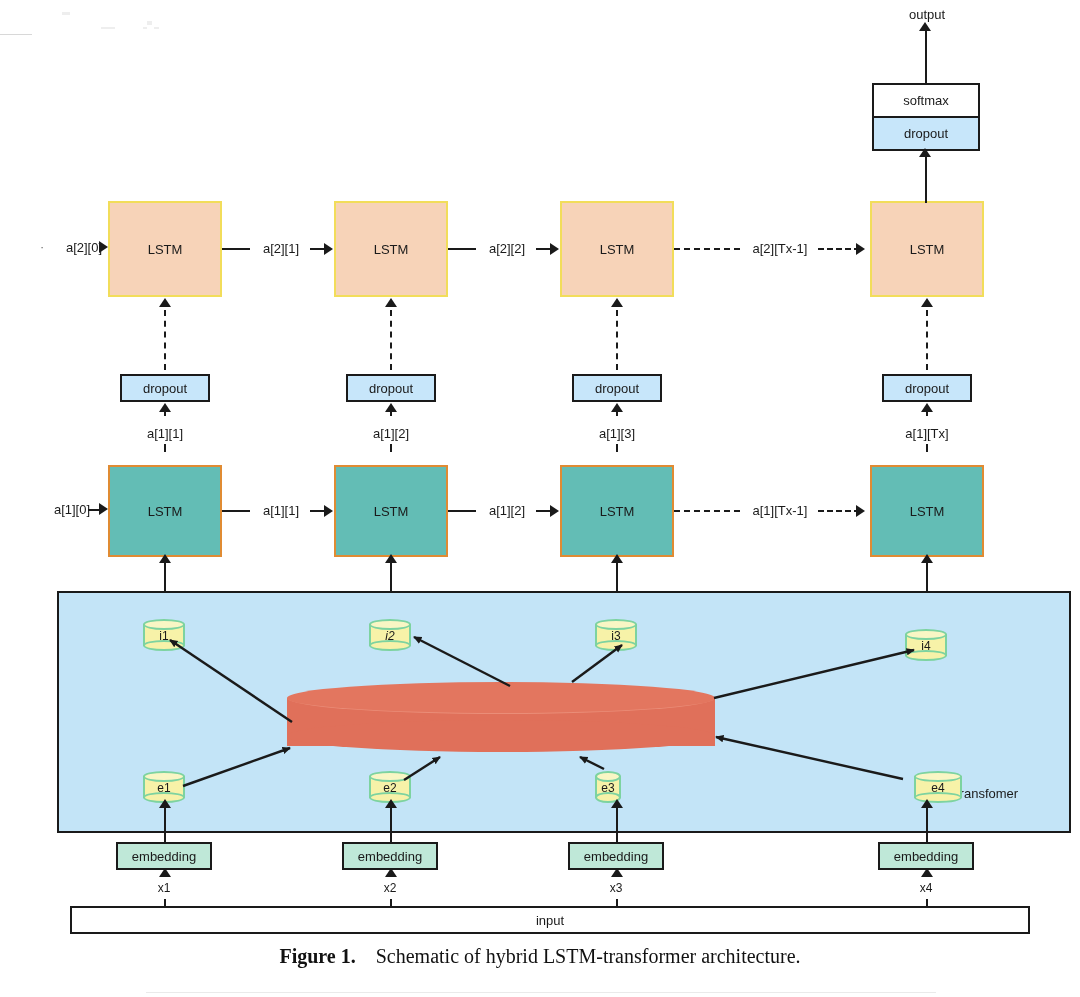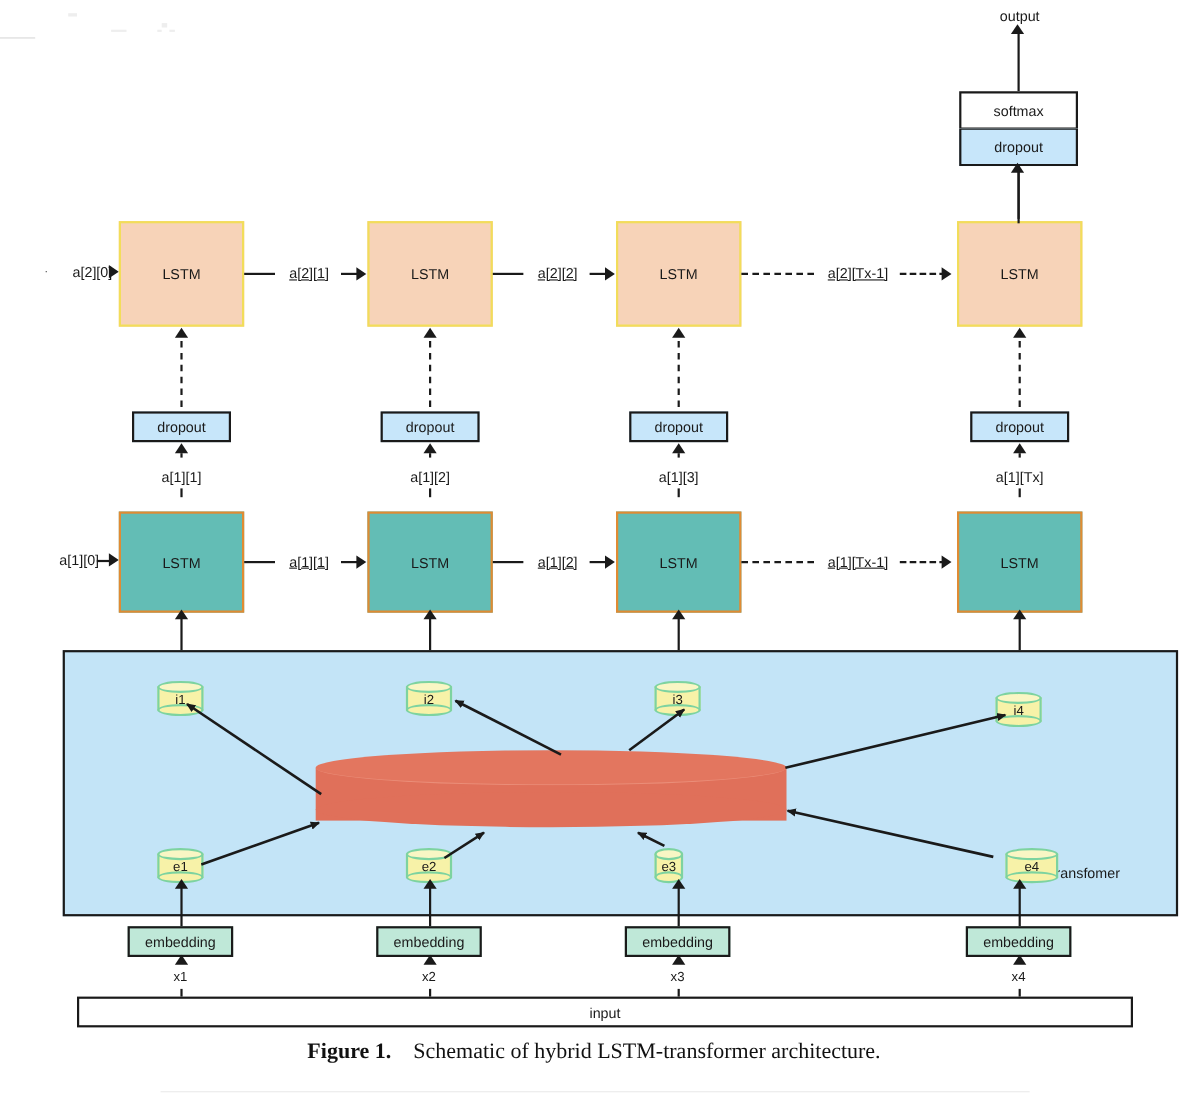--- a/index.html
+++ b/index.html
@@ -4,21 +4,21 @@
 <style>
   html,body{margin:0;padding:0;background:#ffffff;}
   body{width:1080px;height:997px;position:relative;overflow:hidden;
        font-family:"Liberation Sans",sans-serif;color:#222;}
   #stage{position:absolute;left:0;top:0;width:1080px;height:997px;}
   .abs{position:absolute;}
 
   
   .lbl{font-size:13px;color:#1a1a1a;white-space:nowrap;
        display:flex;align-items:center;justify-content:center;}
-  .lbl-bg{background:#ffffff;text-decoration:underline;}
+  .lbl-bg{background:#ffffff;}
 
   
   .box{box-sizing:border-box;display:flex;align-items:center;
        justify-content:center;font-size:13px;color:#1a1a1a;white-space:nowrap;}
   .lstm2{background:#f7d3b8;border:2px solid #f2dd5a;}
   .lstm1{background:#63bdb5;border:2px solid #e08b33;}
   .dropout{background:#c7e6fa;border:2px solid #1a1a1a;}
   .softmax{background:#ffffff;border:2px solid #1a1a1a;border-bottom:1px solid #1a1a1a;}
   .dropout-top{background:#c7e6fa;border:2px solid #1a1a1a;border-top:1px solid #1a1a1a;}
   .embedding{background:#bfe8d8;border:2px solid #1a1a1a;}
@@ -213,21 +213,21 @@
     <div class="abot"></div>
     <div class="atop"></div>
   </div>
 
   <div class="cyl" style="left:143px;top:619px;width:42px;height:34px;">
     <div class="body"></div>
     <div class="bot"></div>
     <div class="top"></div>
     <div class="txt">i1</div>
   </div>
-  <div class="cyl" style="left:369px;top:619px;width:42px;height:34px;">
+  <div class="cyl" style="left:369px;top:619px;width:42px;height:34px;font-style:italic;">
     <div class="body"></div>
     <div class="bot"></div>
     <div class="top"></div>
     <div class="txt">i2</div>
   </div>
   <div class="cyl" style="left:595px;top:619px;width:42px;height:34px;">
     <div class="body"></div>
     <div class="bot"></div>
     <div class="top"></div>
     <div class="txt">i3</div>

